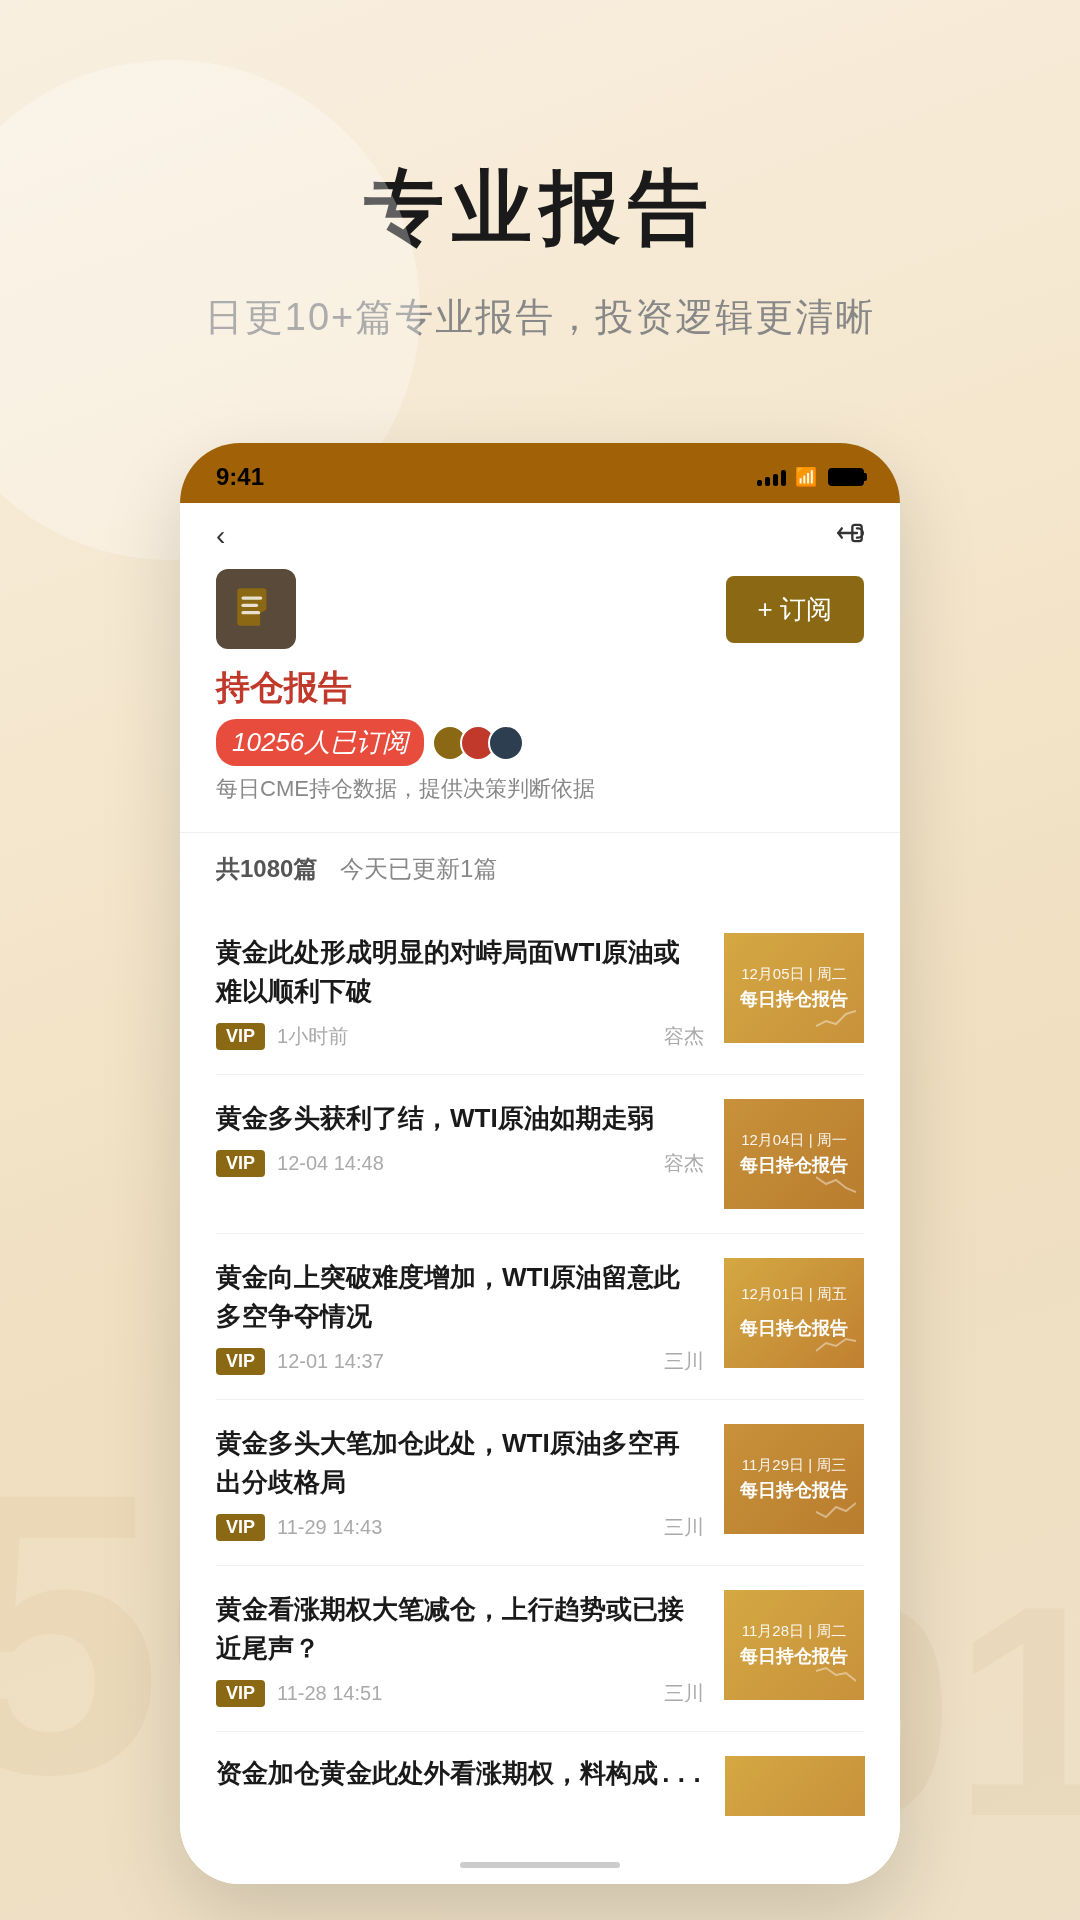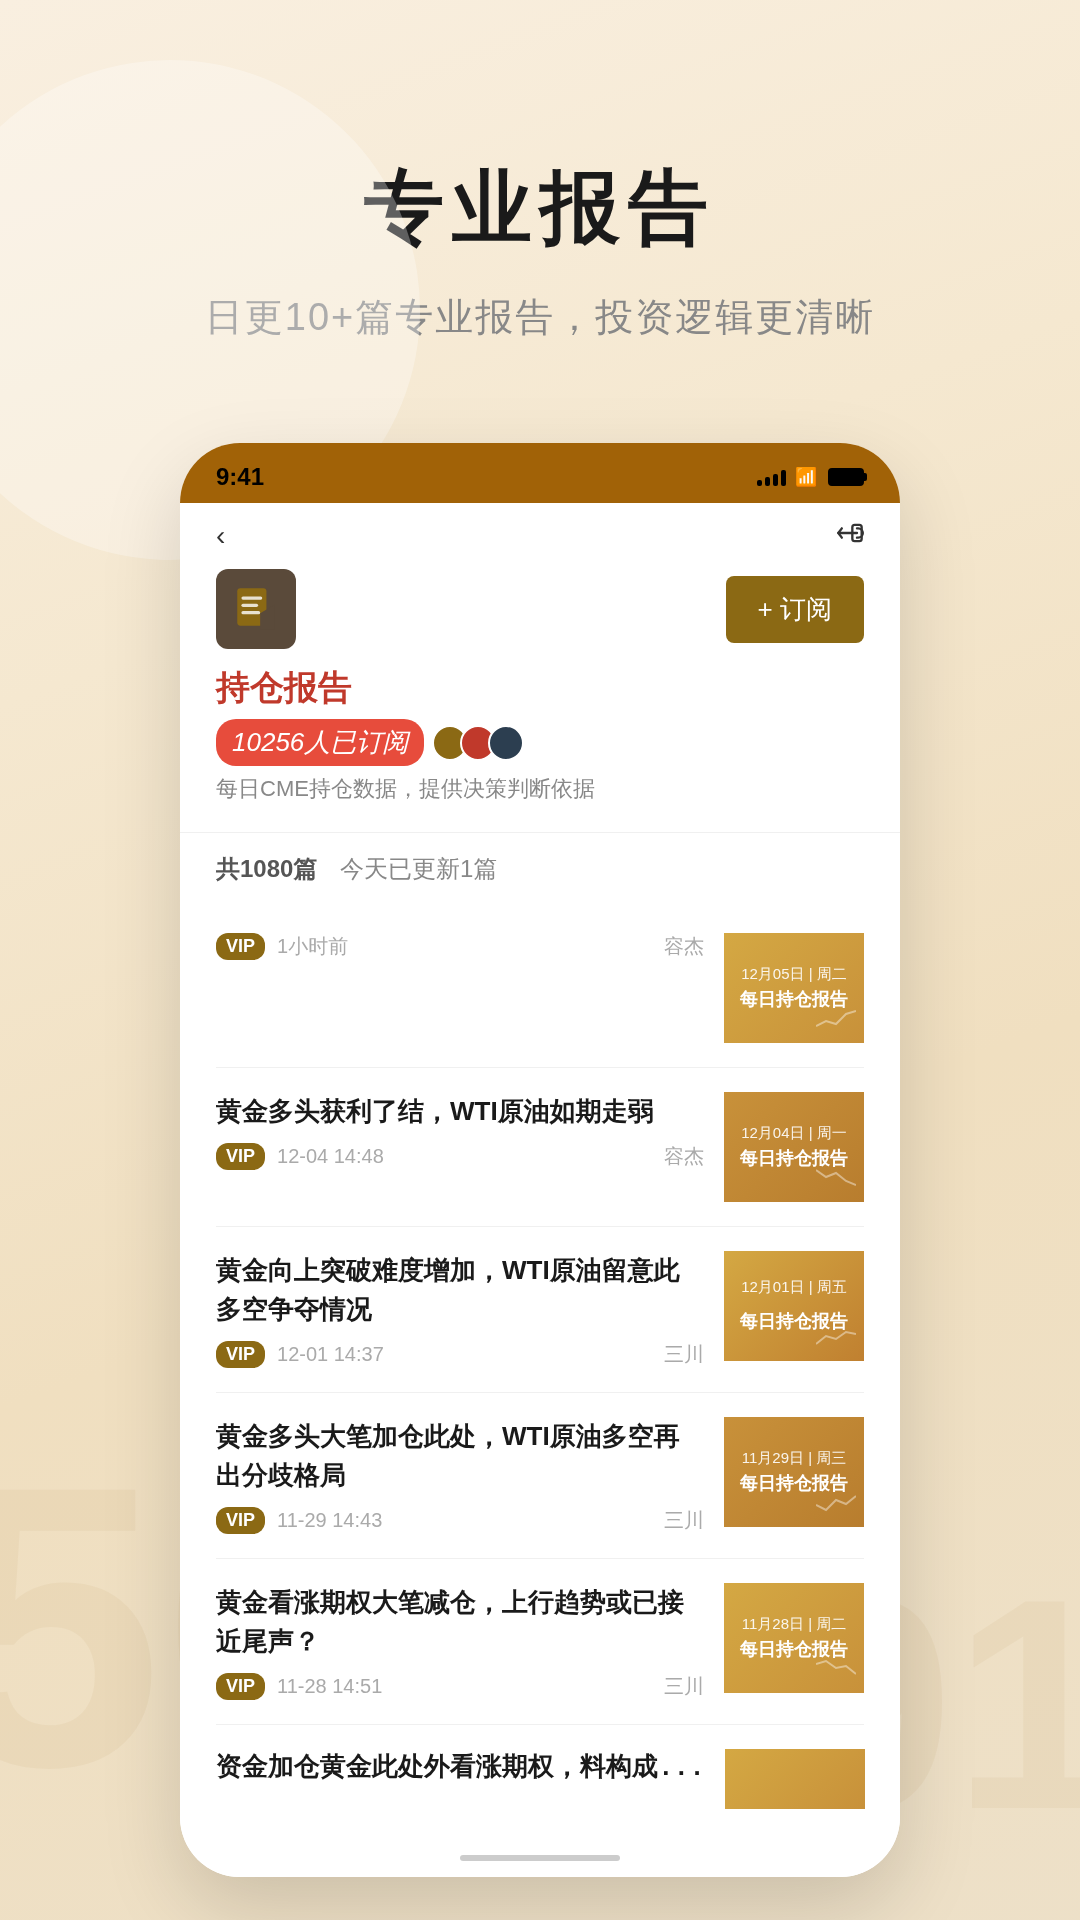--- a/index.html
+++ b/index.html
@@ -267,21 +267,21 @@
     .article-tags {
       display: flex;
       align-items: center;
       gap: 12px;
     }
     .vip-badge {
       background: #8b6914;
       color: #fff;
       font-size: 18px;
       padding: 3px 10px;
-      border-radius: 12px;
+      border-radius: 4px;
       font-weight: 600;
     }
     .article-time {
       font-size: 20px;
       color: #aaa;
     }
     .article-author {
       font-size: 20px;
       color: #aaa;
     }
@@ -432,20 +432,21 @@
 
       <div class="article-count">
         <span class="count-num">共1080篇</span>
         <span class="update-info">今天已更新1篇</span>
       </div>
 
       <div class="article-list">
 
         <div class="article-item">
           <div class="article-content">
+            <div class="article-title">黄金此处形成明显的对峙局面WTI原油或难以顺利下破</div>
             <div class="article-footer">
               <div class="article-tags">
                 <span class="vip-badge">VIP</span>
                 <span class="article-time">1小时前</span>
               </div>
               <span class="article-author">容杰</span>
             </div>
           </div>
           <div class="article-thumb">
             <div class="thumb-bg thumb-bg-1">

